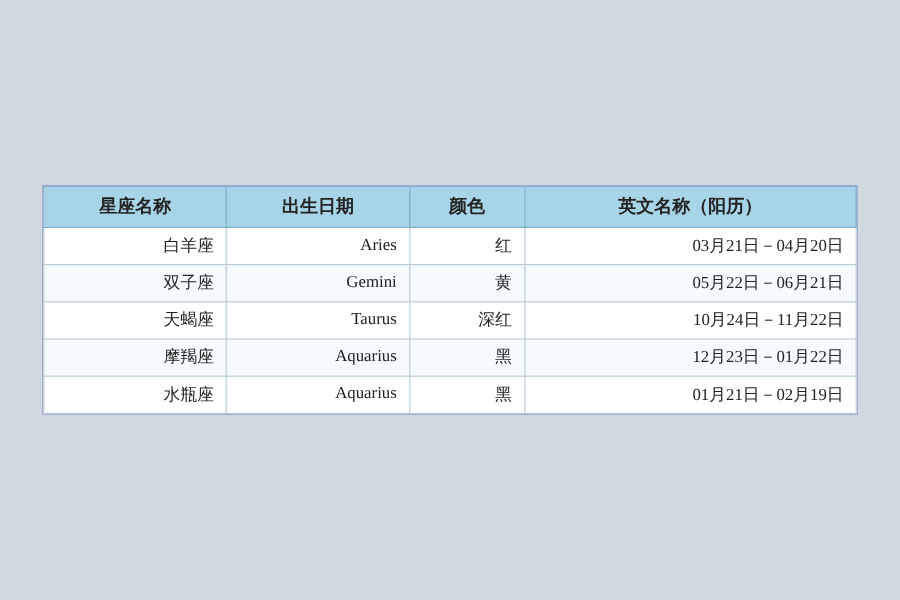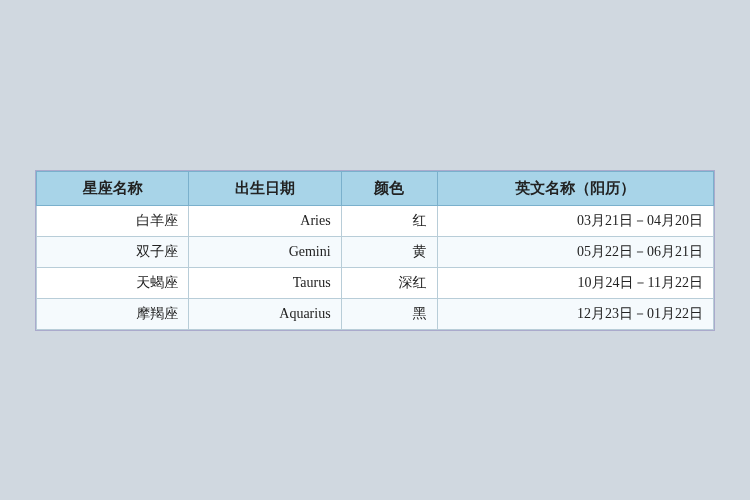--- a/index.html
+++ b/index.html
@@ -73,15 +73,21 @@
           <td>Taurus</td>
           <td>深红</td>
           <td>10月24日－11月22日</td>
         </tr>
         <tr>
           <td>摩羯座</td>
           <td>Aquarius</td>
           <td>黑</td>
           <td>12月23日－01月22日</td>
         </tr>
+        <tr>
+          <td>水瓶座</td>
+          <td>Aquarius</td>
+          <td>黑</td>
+          <td>01月21日－02月19日</td>
+        </tr>
       </tbody>
   </table>
 </div>
 
 </body></html>

